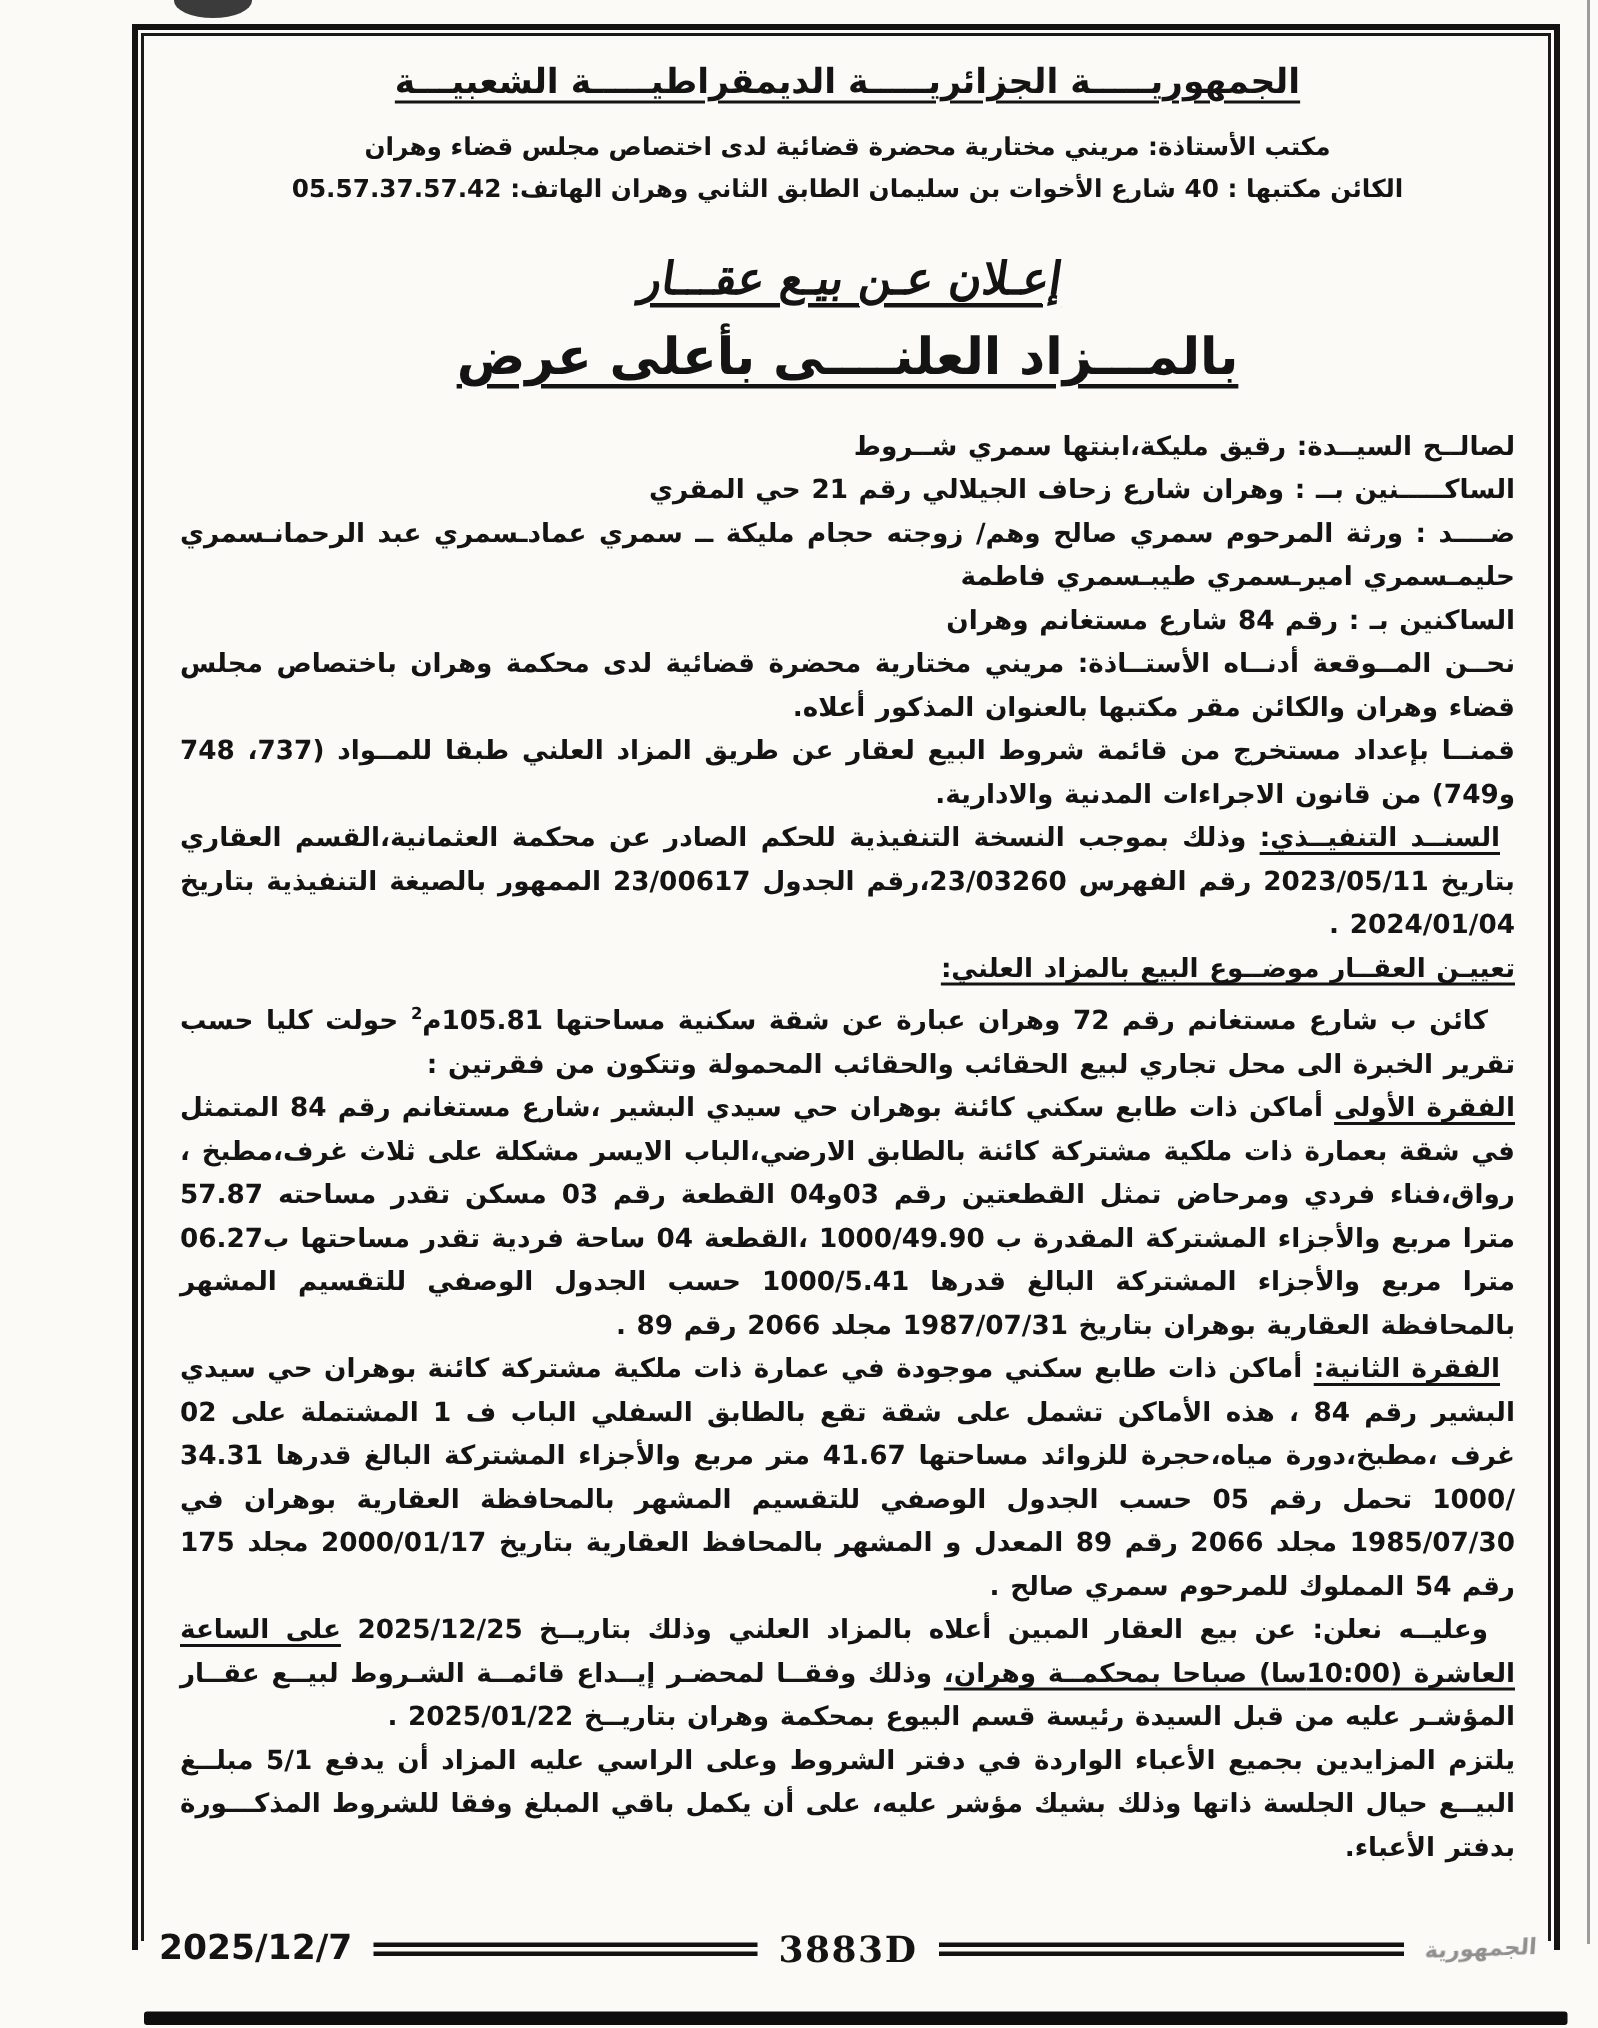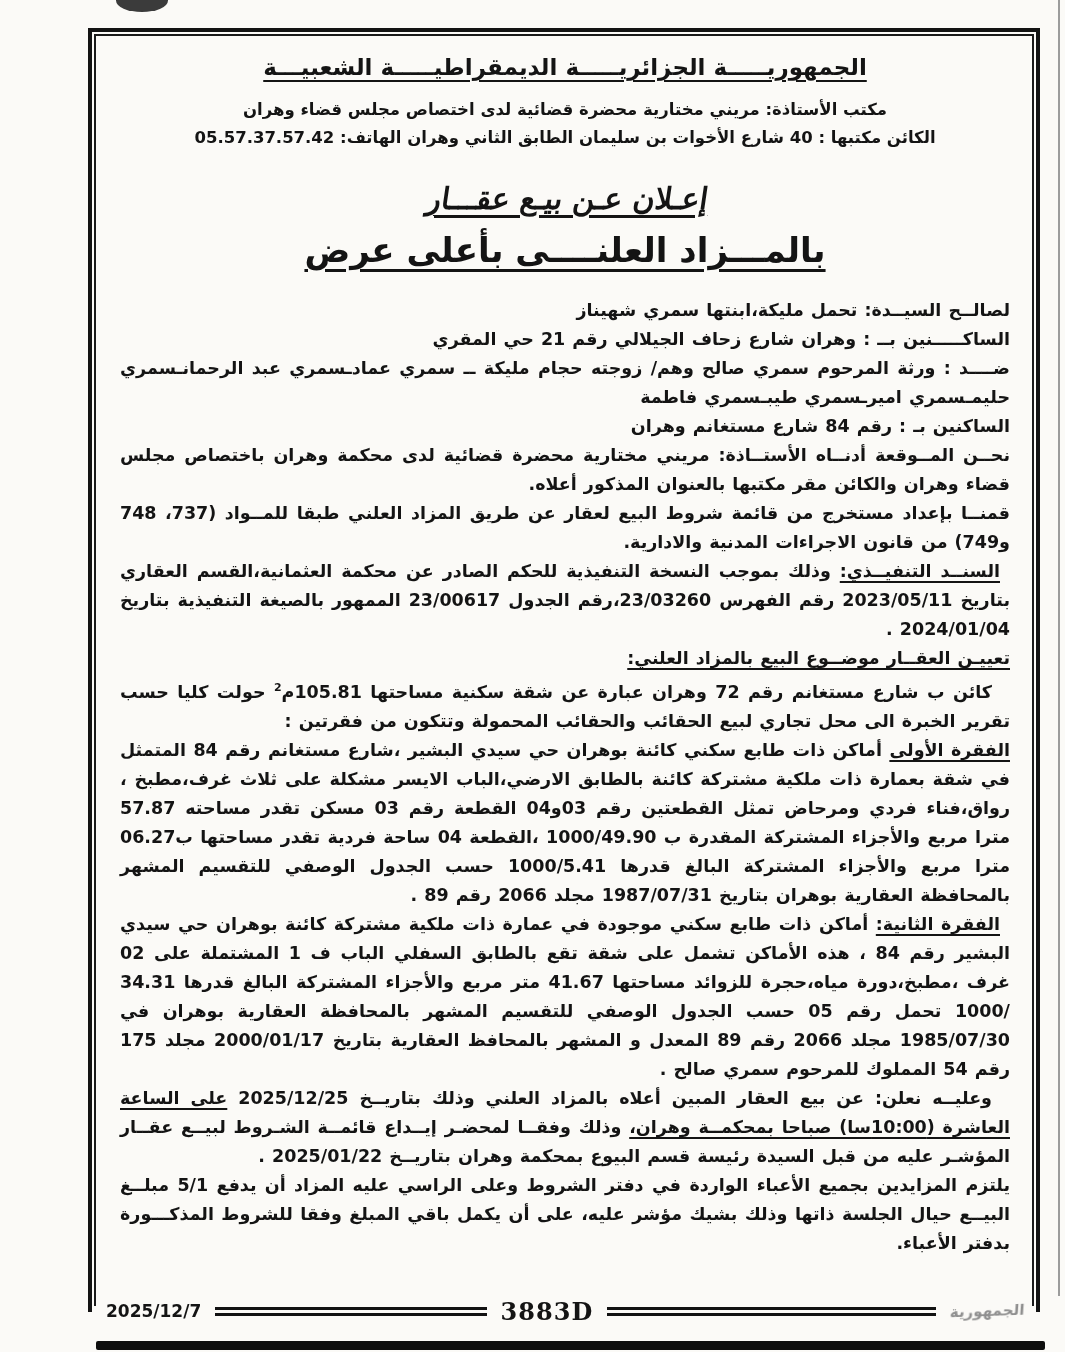--- a/index.html
+++ b/index.html
@@ -9,21 +9,21 @@
     font-family:"DejaVu Sans", sans-serif;
     -webkit-font-smoothing:antialiased;
   }
   
   .punch-hole{position:absolute;left:116px;top:-11px;width:52px;height:23px;
     background:#3b3b3b;border-radius:50%;}
   .scan-edge-right{position:absolute;right:5px;top:0;height:1296px;width:2px;background:#9c9c9c;}
   .next-frame-bar{position:absolute;left:96px;right:20px;top:1341px;height:9px;background:#0e0e0e;border-radius:2px;}
 
   
-  .frame{position:absolute;left:88px;top:28px;width:952px;height:1284px;
+  .frame{position:absolute;left:88px;top:16px;width:952px;height:1284px;
     border:4px solid #131313;border-bottom:none;box-sizing:border-box;background:transparent;}
   .frame::before{content:"";position:absolute;top:2px;left:2px;right:2px;bottom:6px;
     border:2px solid #1a1a1a;border-bottom:none;pointer-events:none;}
 
   .content{position:relative;padding:14px 26px 0 28px;}
 
   .hdr{text-align:center;font-weight:700;}
   .republic{font-size:23px;letter-spacing:.5px;text-decoration:underline;text-underline-offset:5px;
     text-decoration-thickness:2px;margin-top:8px;}
   .office{font-size:16.5px;line-height:26px;margin-top:17px;}
@@ -38,21 +38,21 @@
   .bodytext{margin-top:26px;}
   .para{margin:0;text-align:justify;font-size:17.5px;font-weight:700;line-height:29px;
     word-spacing:1px;}
   .para sup{font-size:11px;font-weight:700;}
   .u{text-decoration:underline;text-underline-offset:4px;text-decoration-thickness:1.8px;}
   .ind-sm{text-indent:10px;}
   .ind-md{text-indent:18px;}
 
   .footer{position:absolute;left:8px;right:6px;bottom:-15px;height:32px;
     display:flex;align-items:center;direction:ltr;gap:14px;padding:0 6px;}
-  .footer .date{font-size:17px;font-weight:800;font-family:"DejaVu Sans", sans-serif;}
+  .footer .date{font-size:23px;font-weight:800;font-family:"DejaVu Sans", sans-serif;}
   .rule{height:9px;border-top:3px solid #121212;border-bottom:3px solid #121212;box-sizing:border-box;}
   .rule.r1{flex:.95;}
   .rule.r2{flex:1.15;}
   .footer .adnum{font-size:24px;font-weight:700;font-family:"DejaVu Serif", serif;letter-spacing:1px;}
   .footer .paperlogo{font-size:15px;font-weight:700;color:#8f8f8f;transform:skewX(-6deg) rotate(-2deg);
     filter:blur(.3px);white-space:nowrap;}
 </style>
 </head>
 <body>
 
@@ -63,21 +63,21 @@
   <div class="content">
 
     <div class="hdr republic">الجمهوريـــــة الجزائريـــــة الديمقراطيـــــة الشعبيـــة</div>
     <div class="hdr office">مكتب الأستاذة: مريني مختارية محضرة قضائية لدى اختصاص مجلس قضاء وهران</div>
     <div class="hdr office second">الكائن مكتبها : 40 شارع الأخوات بن سليمان الطابق الثاني وهران الهاتف: 05.57.37.57.42</div>
 
     <div class="title1">إعـلان عـن بيـع عقـــار</div>
     <div class="title2">بالمـــزاد العلنــــى بأعلى عرض</div>
 
     <div class="bodytext">
-      <p class="para"><span>لصالــح السيــدة: تحمل مليكة،ابنتها سمري شهيناز</span></p>
+      <p class="para"><span>لصالــح السيــدة: رقيق مليكة،ابنتها سمري شــروط</span></p>
       <p class="para"><span>الساكـــــنين بــ : وهران شارع زحاف الجيلالي رقم 21 حي المقري</span></p>
       <p class="para"><span>ضــــد : ورثة المرحوم سمري صالح وهم/ زوجته حجام مليكة ــ سمري عمادـسمري عبد الرحمانـسمري حليمـسمري اميرـسمري طيبـسمري فاطمة</span></p>
       <p class="para"><span>الساكنين بـ : رقم 84 شارع مستغانم وهران</span></p>
       <p class="para"><span>نحــن المــوقعة أدنــاه الأستــاذة: مريني مختارية محضرة قضائية لدى محكمة وهران باختصاص مجلس قضاء وهران والكائن مقر مكتبها بالعنوان المذكور أعلاه.</span></p>
       <p class="para"><span>قمنــا بإعداد مستخرج من قائمة شروط البيع لعقار عن طريق المزاد العلني  طبقا للمــواد (737، 748 و749) من قانون الاجراءات المدنية والادارية.</span></p>
       <p class="para ind-sm"><span class="u">السنــد التنفيــذي:</span><span> وذلك بموجب النسخة التنفيذية للحكم الصادر عن محكمة العثمانية،القسم العقاري بتاريخ 2023/05/11 رقم الفهرس 23/03260،رقم الجدول 23/00617 الممهور بالصيغة التنفيذية بتاريخ 2024/01/04 .</span></p>
       <p class="para"><span class="u">تعييـن العقــار موضــوع البيع بالمزاد العلني:</span></p>
       <p class="para ind-md"><span>كائن ب شارع  مستغانم رقم 72 وهران عبارة عن شقة سكنية مساحتها 105.81م</span><sup>2</sup><span> حولت كليا حسب تقرير الخبرة الى  محل تجاري لبيع الحقائب والحقائب المحمولة وتتكون من فقرتين :</span></p>
       <p class="para"><span class="u">الفقرة الأولى</span><span> أماكن ذات طابع سكني  كائنة بوهران حي سيدي البشير ،شارع مستغانم رقم 84 المتمثل في شقة بعمارة ذات ملكية مشتركة كائنة بالطابق الارضي،الباب الايسر مشكلة على ثلاث غرف،مطبخ ، رواق،فناء فردي ومرحاض تمثل القطعتين رقم 03و04 القطعة رقم 03 مسكن تقدر مساحته 57.87 مترا  مربع والأجزاء المشتركة المقدرة ب 1000/49.90 ،القطعة 04 ساحة فردية تقدر مساحتها ب06.27 مترا مربع والأجزاء المشتركة البالغ قدرها 1000/5.41 حسب الجدول الوصفي للتقسيم المشهر بالمحافظة العقارية بوهران بتاريخ 1987/07/31 مجلد 2066 رقم 89 .</span></p>
       <p class="para ind-sm"><span class="u">الفقرة الثانية:</span><span> أماكن ذات طابع سكني موجودة في عمارة ذات ملكية مشتركة كائنة بوهران حي سيدي البشير رقم 84 ، هذه الأماكن تشمل على شقة تقع بالطابق السفلي الباب ف 1 المشتملة على 02 غرف ،مطبخ،دورة مياه،حجرة للزوائد مساحتها 41.67 متر مربع والأجزاء المشتركة البالغ قدرها 34.31 /1000 تحمل رقم 05 حسب الجدول الوصفي للتقسيم المشهر بالمحافظة العقارية بوهران في 1985/07/30 مجلد 2066 رقم 89 المعدل و المشهر بالمحافظ العقارية بتاريخ 2000/01/17 مجلد 175 رقم 54 المملوك للمرحوم سمري صالح .</span></p>

